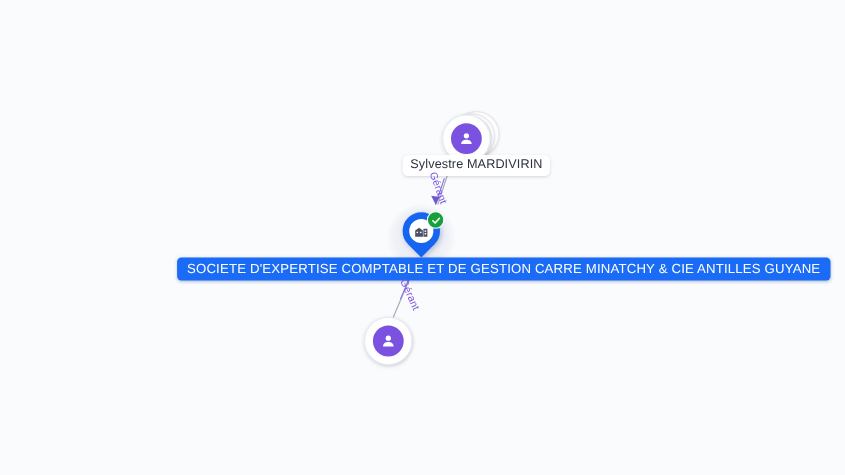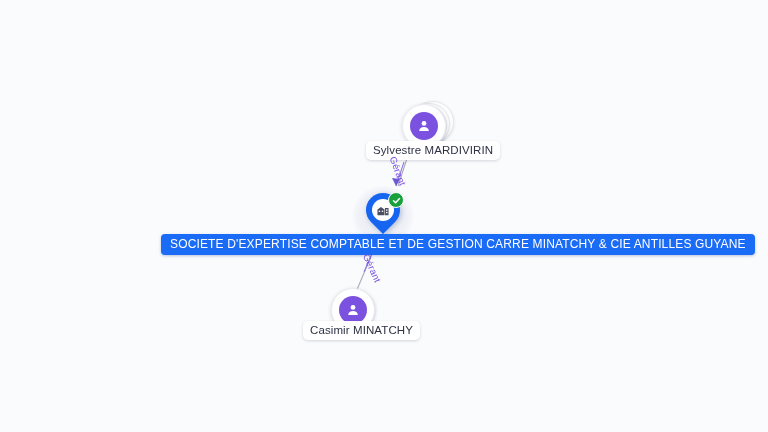--- a/index.html
+++ b/index.html
@@ -216,15 +216,14 @@
     <div class="stack-card" style="left:2px; top:1px;"></div>
     <div class="avatar-ring">
       <div class="avatar-circle">
         <svg width="16" height="16" viewBox="0 0 24 24" fill="#ffffff">
           <circle cx="12" cy="8.2" r="3.6"></circle>
           <path d="M4.8 19.5c0-4 3.3-6 7.2-6s7.2 2 7.2 6z"></path>
         </svg>
       </div>
     </div>
   </div>
-  <div class="name-pill" style="left:303px; top:321px;">Casimir MINATCHY</div>
 
 </div>
 
 </body></html>

